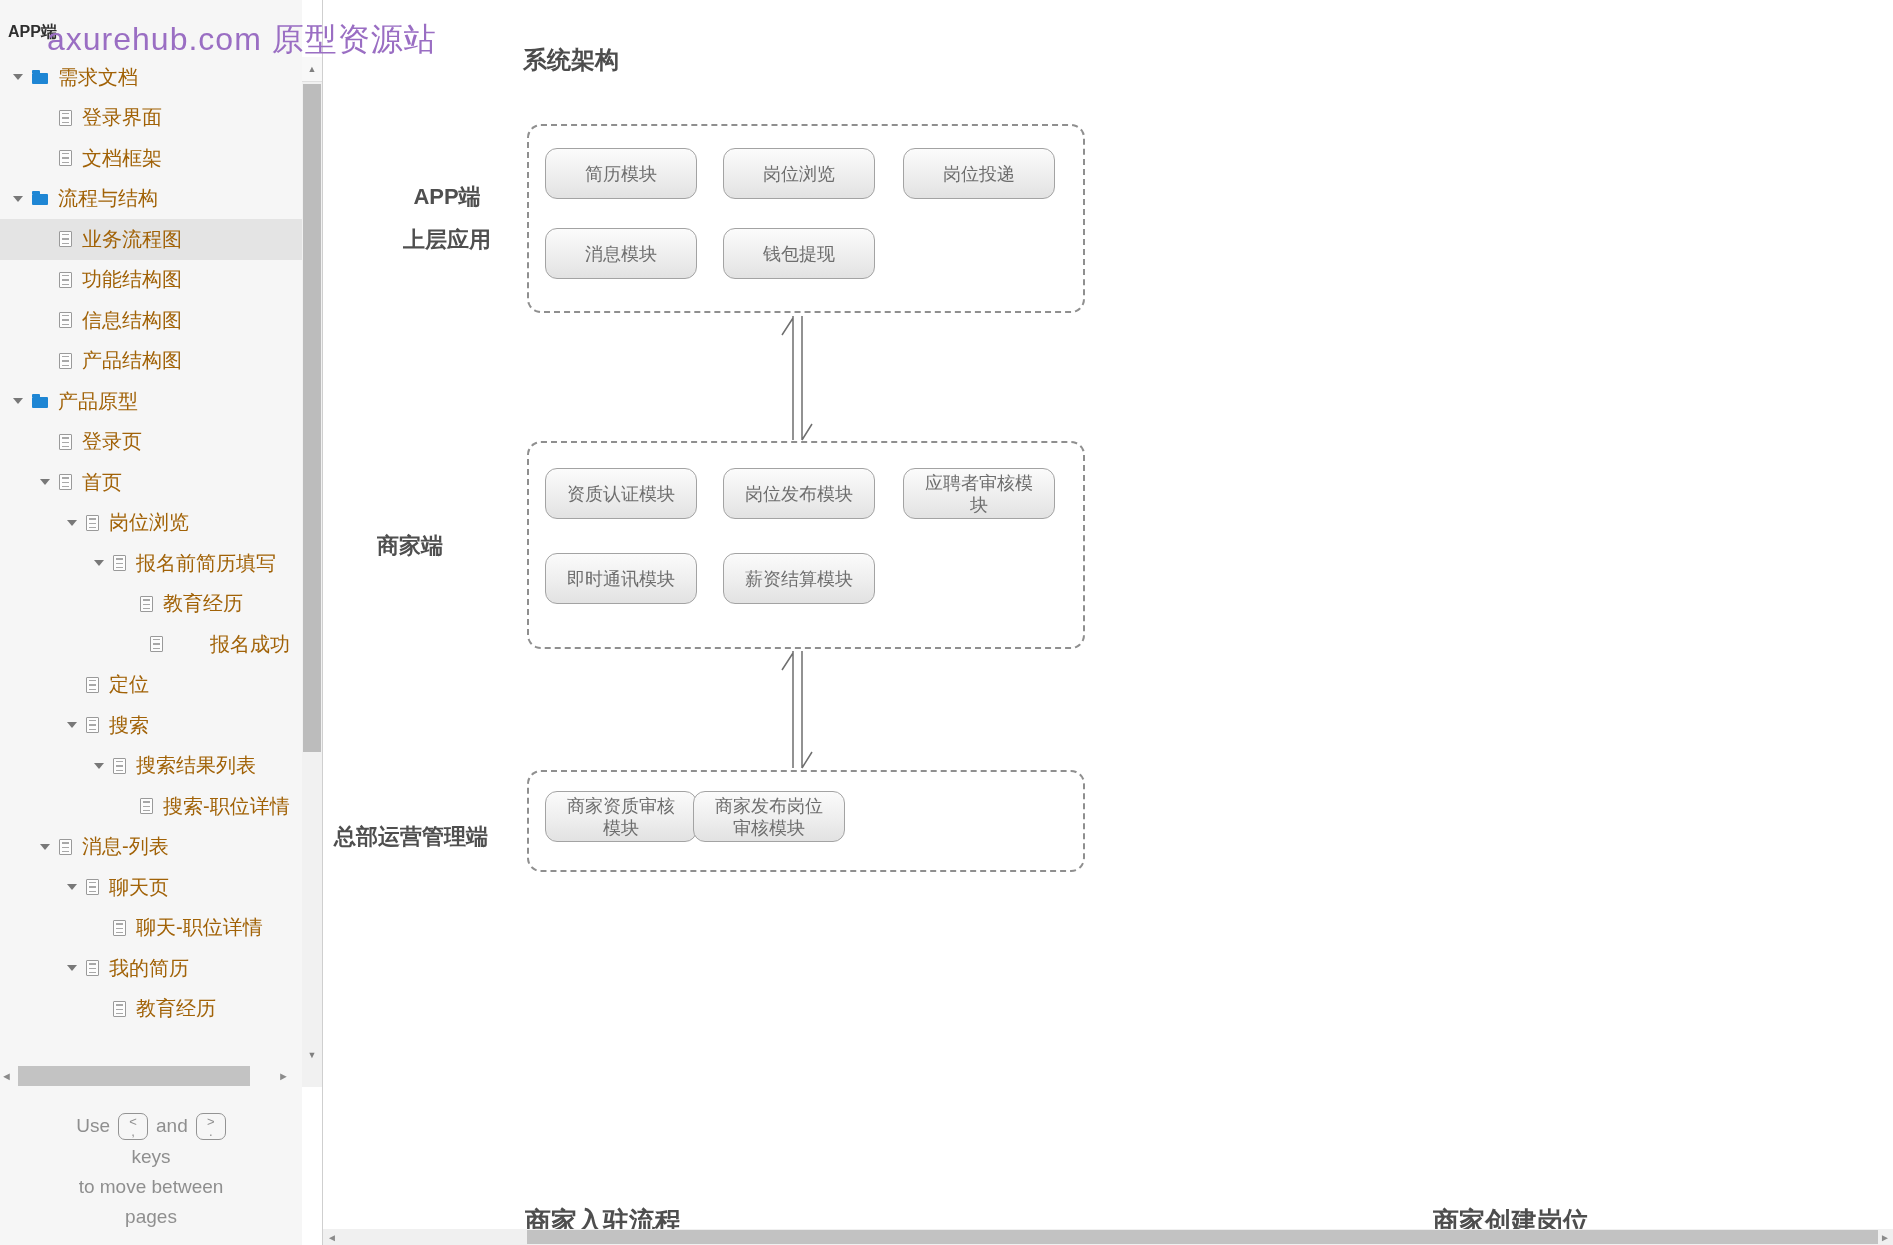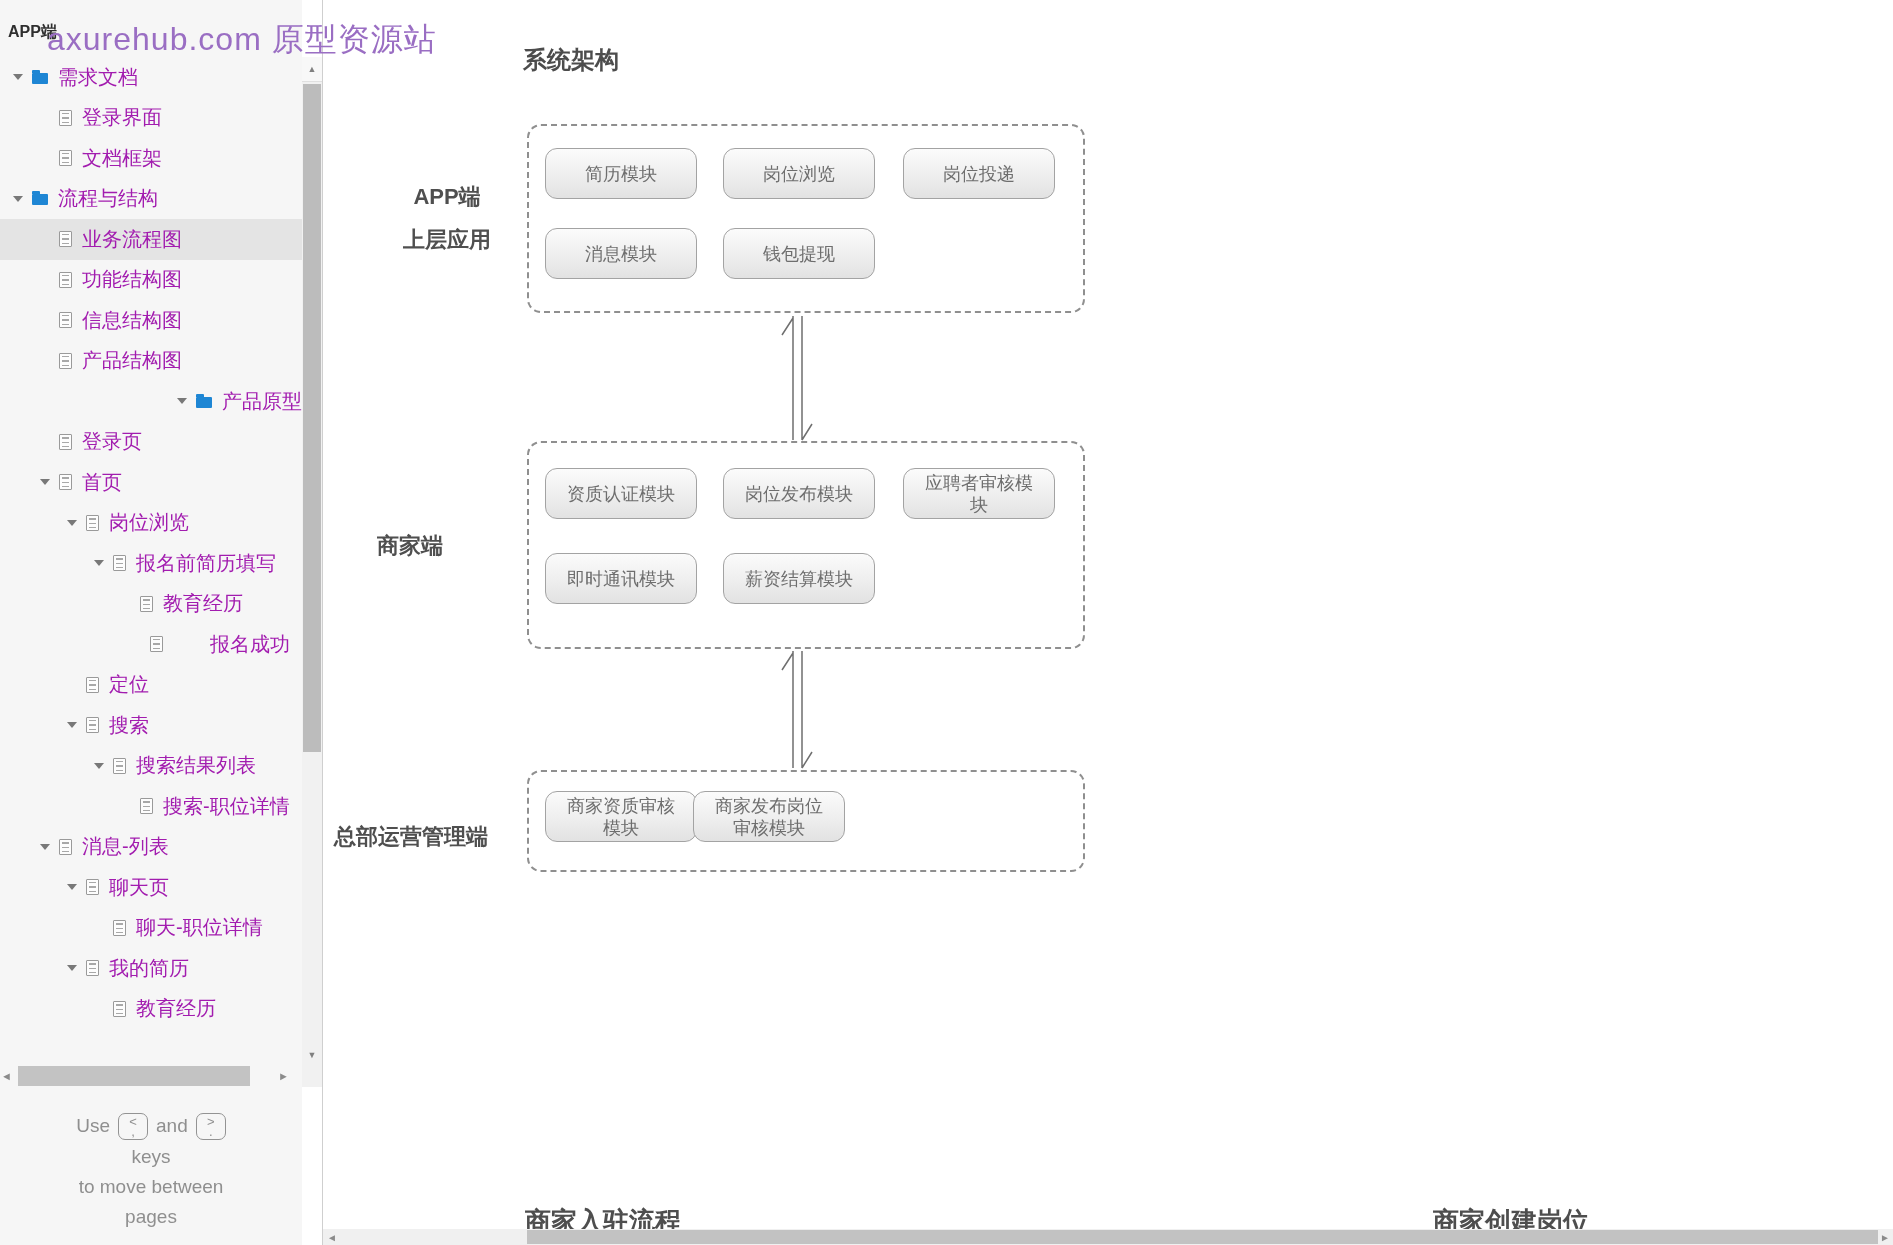--- a/index.html
+++ b/index.html
@@ -19,21 +19,21 @@
   .tree-row{display:flex;align-items:center;height:40.5px;box-sizing:border-box;white-space:nowrap;}
   .tree-row.selected{background:#e4e4e4;}
   .expander{width:19px;flex:0 0 19px;display:flex;align-items:center;}
   .expander::before{content:"";width:0;height:0;border-left:5px solid transparent;border-right:5px solid transparent;border-top:6px solid #787878;}
   .expander.hidden::before{display:none;}
   .icon-folder{position:relative;width:16px;height:11px;flex:0 0 16px;background:#1e86d4;border-radius:1px;margin-right:10px;margin-top:2px;}
   .icon-folder::before{content:"";position:absolute;left:0;top:-3px;width:8px;height:3px;background:#1e86d4;border-radius:1px 1px 0 0;}
   .icon-page{position:relative;width:13px;height:16px;flex:0 0 13px;background:#fdfdfd;border:1px solid #9a9a9a;border-radius:1px;margin-right:10px;box-sizing:border-box;}
   .icon-page::before{content:"";position:absolute;left:2px;right:2px;top:2px;bottom:2px;
     background:repeating-linear-gradient(to bottom,#a8a8a8 0 1.5px,transparent 1.5px 4.5px);}
-  .tree-label{font-size:20px;color:#a21caf;}
+  .tree-label{font-size:20px;color:#a16207;}
   
   .hint{position:absolute;left:0;top:1110px;width:302px;text-align:center;color:#8f8f8f;font-size:19px;line-height:30px;}
   .hint-line1{display:flex;align-items:center;justify-content:center;gap:8px;height:32px;}
   .key{display:inline-flex;flex-direction:column;align-items:center;justify-content:center;
     width:30px;height:27px;border:1.5px solid #939393;border-radius:7px;box-sizing:border-box;line-height:1;}
   .key b{font-weight:normal;font-size:13px;}
   .key i{font-style:normal;font-size:13px;margin-top:-3px;}
   
   .h-scroll{position:absolute;left:0;top:1065px;width:290px;height:22px;}
   .h-thumb{position:absolute;left:18px;top:1px;width:232px;height:20px;background:#c3c3c3;}
@@ -110,21 +110,21 @@
       <div class="tree-row" style="padding-left: 40px;">
         <span class="expander hidden"></span>
         <span class="icon-page"></span>
         <span class="tree-label">信息结构图</span>
       </div>
       <div class="tree-row" style="padding-left: 40px;">
         <span class="expander hidden"></span>
         <span class="icon-page"></span>
         <span class="tree-label">产品结构图</span>
       </div>
-      <div class="tree-row" style="padding-left: 13px; justify-content: flex-end;">
+      <div class="tree-row" style="padding-left: 13px;">
         <span class="expander"></span>
         <span class="icon-folder"></span>
         <span class="tree-label">产品原型</span>
       </div>
       <div class="tree-row" style="padding-left: 40px;">
         <span class="expander hidden"></span>
         <span class="icon-page"></span>
         <span class="tree-label">登录页</span>
       </div>
       <div class="tree-row" style="padding-left: 40px;">

